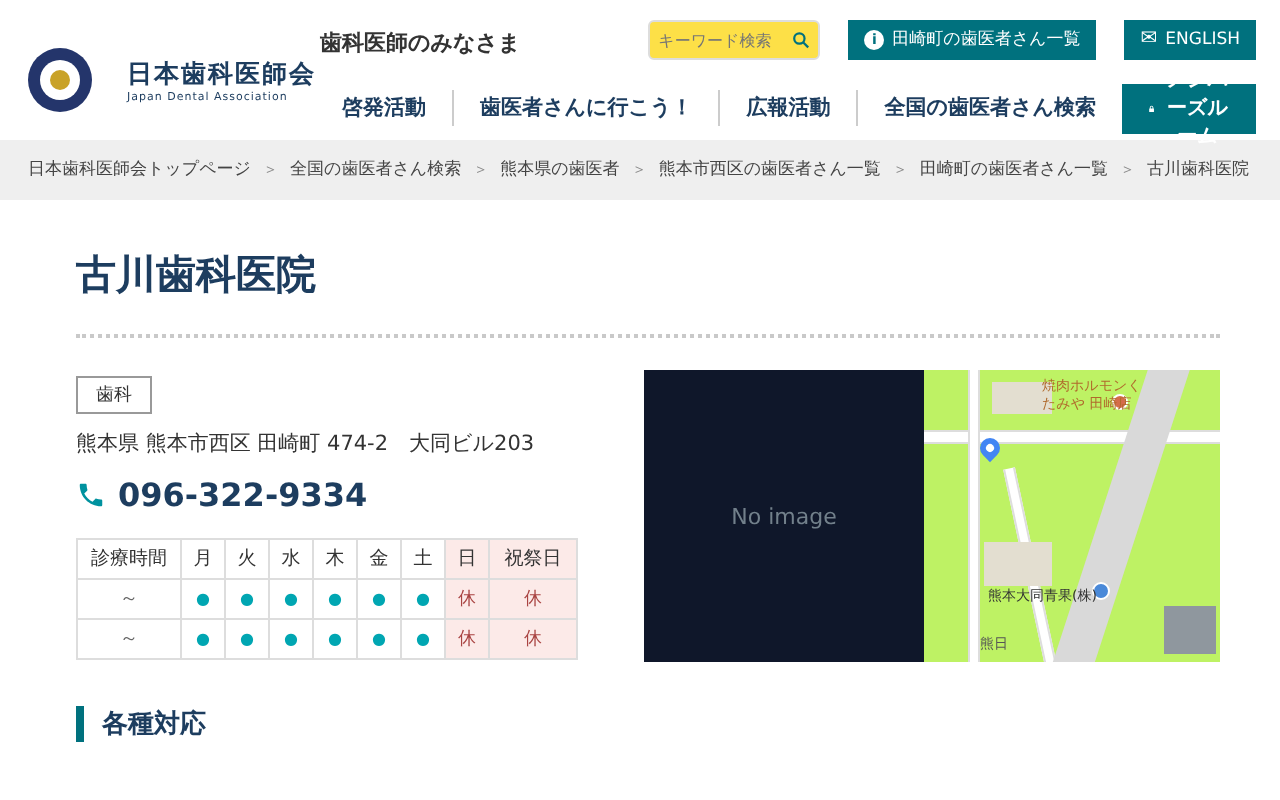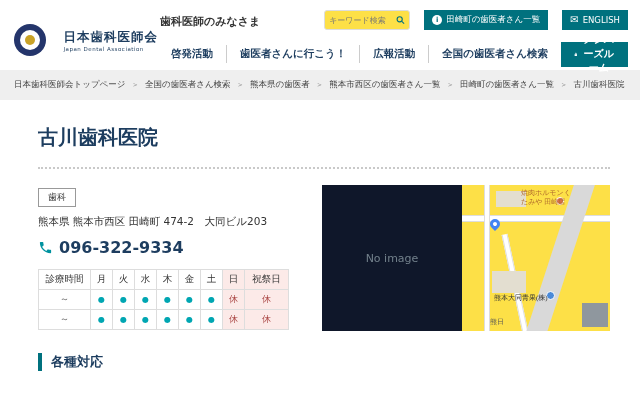--- a/index.html
+++ b/index.html
@@ -47,21 +47,21 @@
   .hours .c-time { width:52px; }
   .hours .c-day { width:22px; }
   .hours .c-hol { width:44px; }
   .hours .pink { background:#fceae8; }
   .hours .dot { color:#00a6b2; font-size:8px; }
   .hours .closed { color:#a94442; font-size:9px; }
   .hours .tilde { color:#666; }
   
   .right-col { flex:1; height:146px; display:flex; }
   .noimage { flex:1; background:#0f172a; display:flex; align-items:center; justify-content:center; color:#72808b; font-size:11px; }
-  .map { width:148px; position:relative; background:#fde047; overflow:hidden; cursor:pointer;font-family:Liberation Serif, serif; }
+  .map { width:148px; position:relative; background:#bef264; overflow:hidden; cursor:pointer; }
   .road-h { position:absolute; left:0; right:0; top:30px; height:7px; background:#fff; border-top:1px solid #ddd; border-bottom:1px solid #ddd; }
   .road-v { position:absolute; top:0; bottom:0; left:22px; width:6px; background:#fff; border-left:1px solid #ddd; border-right:1px solid #ddd; }
   .road-diag { position:absolute; width:20px; height:190px; background:#d9d9d9; left:88px; top:-20px; transform:rotate(18deg); }
   .road-diag2 { position:absolute; width:6px; height:120px; background:#fff; border-left:1px solid #ddd; border-right:1px solid #ddd; left:52px; top:48px; transform:rotate(-12deg); }
   .bld1 { position:absolute; width:34px; height:22px; background:#e3ded0; left:30px; top:86px; }
   .bld2 { position:absolute; width:26px; height:24px; background:#8f979e; right:2px; bottom:4px; }
   .bld3 { position:absolute; width:30px; height:16px; background:#e3ded0; left:34px; top:6px; }
   .poi-restaurant { position:absolute; right:3px; top:4px; color:#b06a2c; font-size:7px; line-height:1.25; text-align:left; width:86px; }
   .poi-market { position:absolute; left:32px; top:108px; color:#333; font-size:7px; }
   .poi-station { position:absolute; left:28px; bottom:4px; color:#555; font-size:7px; }

